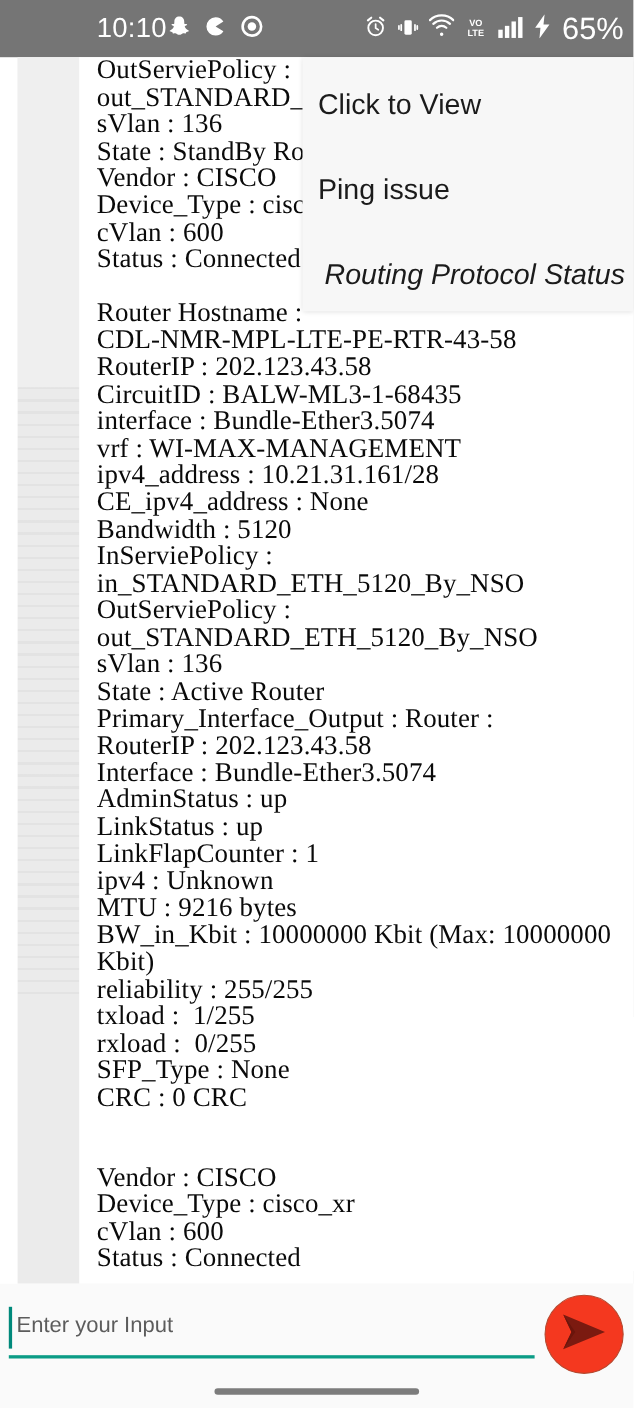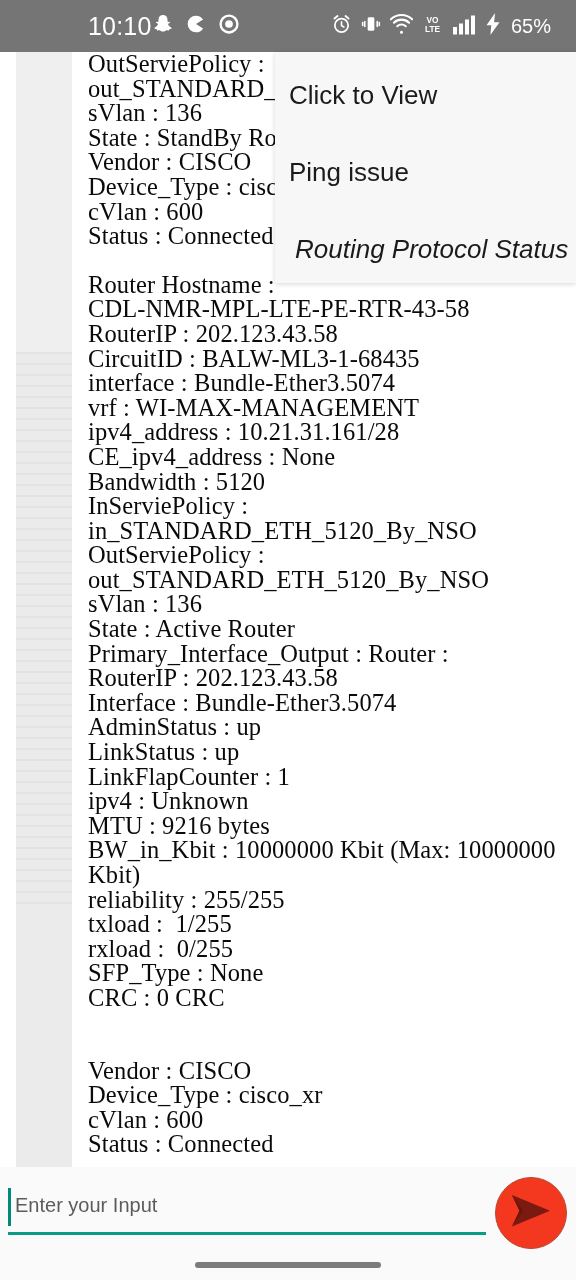--- a/index.html
+++ b/index.html
@@ -19,24 +19,24 @@
     display:flex; align-items:center;
     color:#ffffff;
   }
   .sb-left{
     display:flex; align-items:center; 
     margin-left:88px;
   }
   .sb-clock{ font-size:25px; font-weight:400; letter-spacing:.2px; line-height:1; }
   .sb-appicons{ display:flex; align-items:center; gap:12px; }
   .sb-right{
-    position:absolute; right:25px;
-    display:flex; align-items:center; gap:9px;
-  }
-  .sb-battery{ font-size:20px; line-height:1; }
+    position:absolute; right:9px;
+    display:flex; align-items:flex-end; gap:9px;
+  }
+  .sb-battery{ font-size:28px; line-height:1; }
   .ic{ display:inline-block; }
 
   
   .chat-area{
     position:absolute;
     top:52px; left:16px;
     width:576px; height:1115px;
     background:#ebebeb;
     overflow:hidden;
   }

